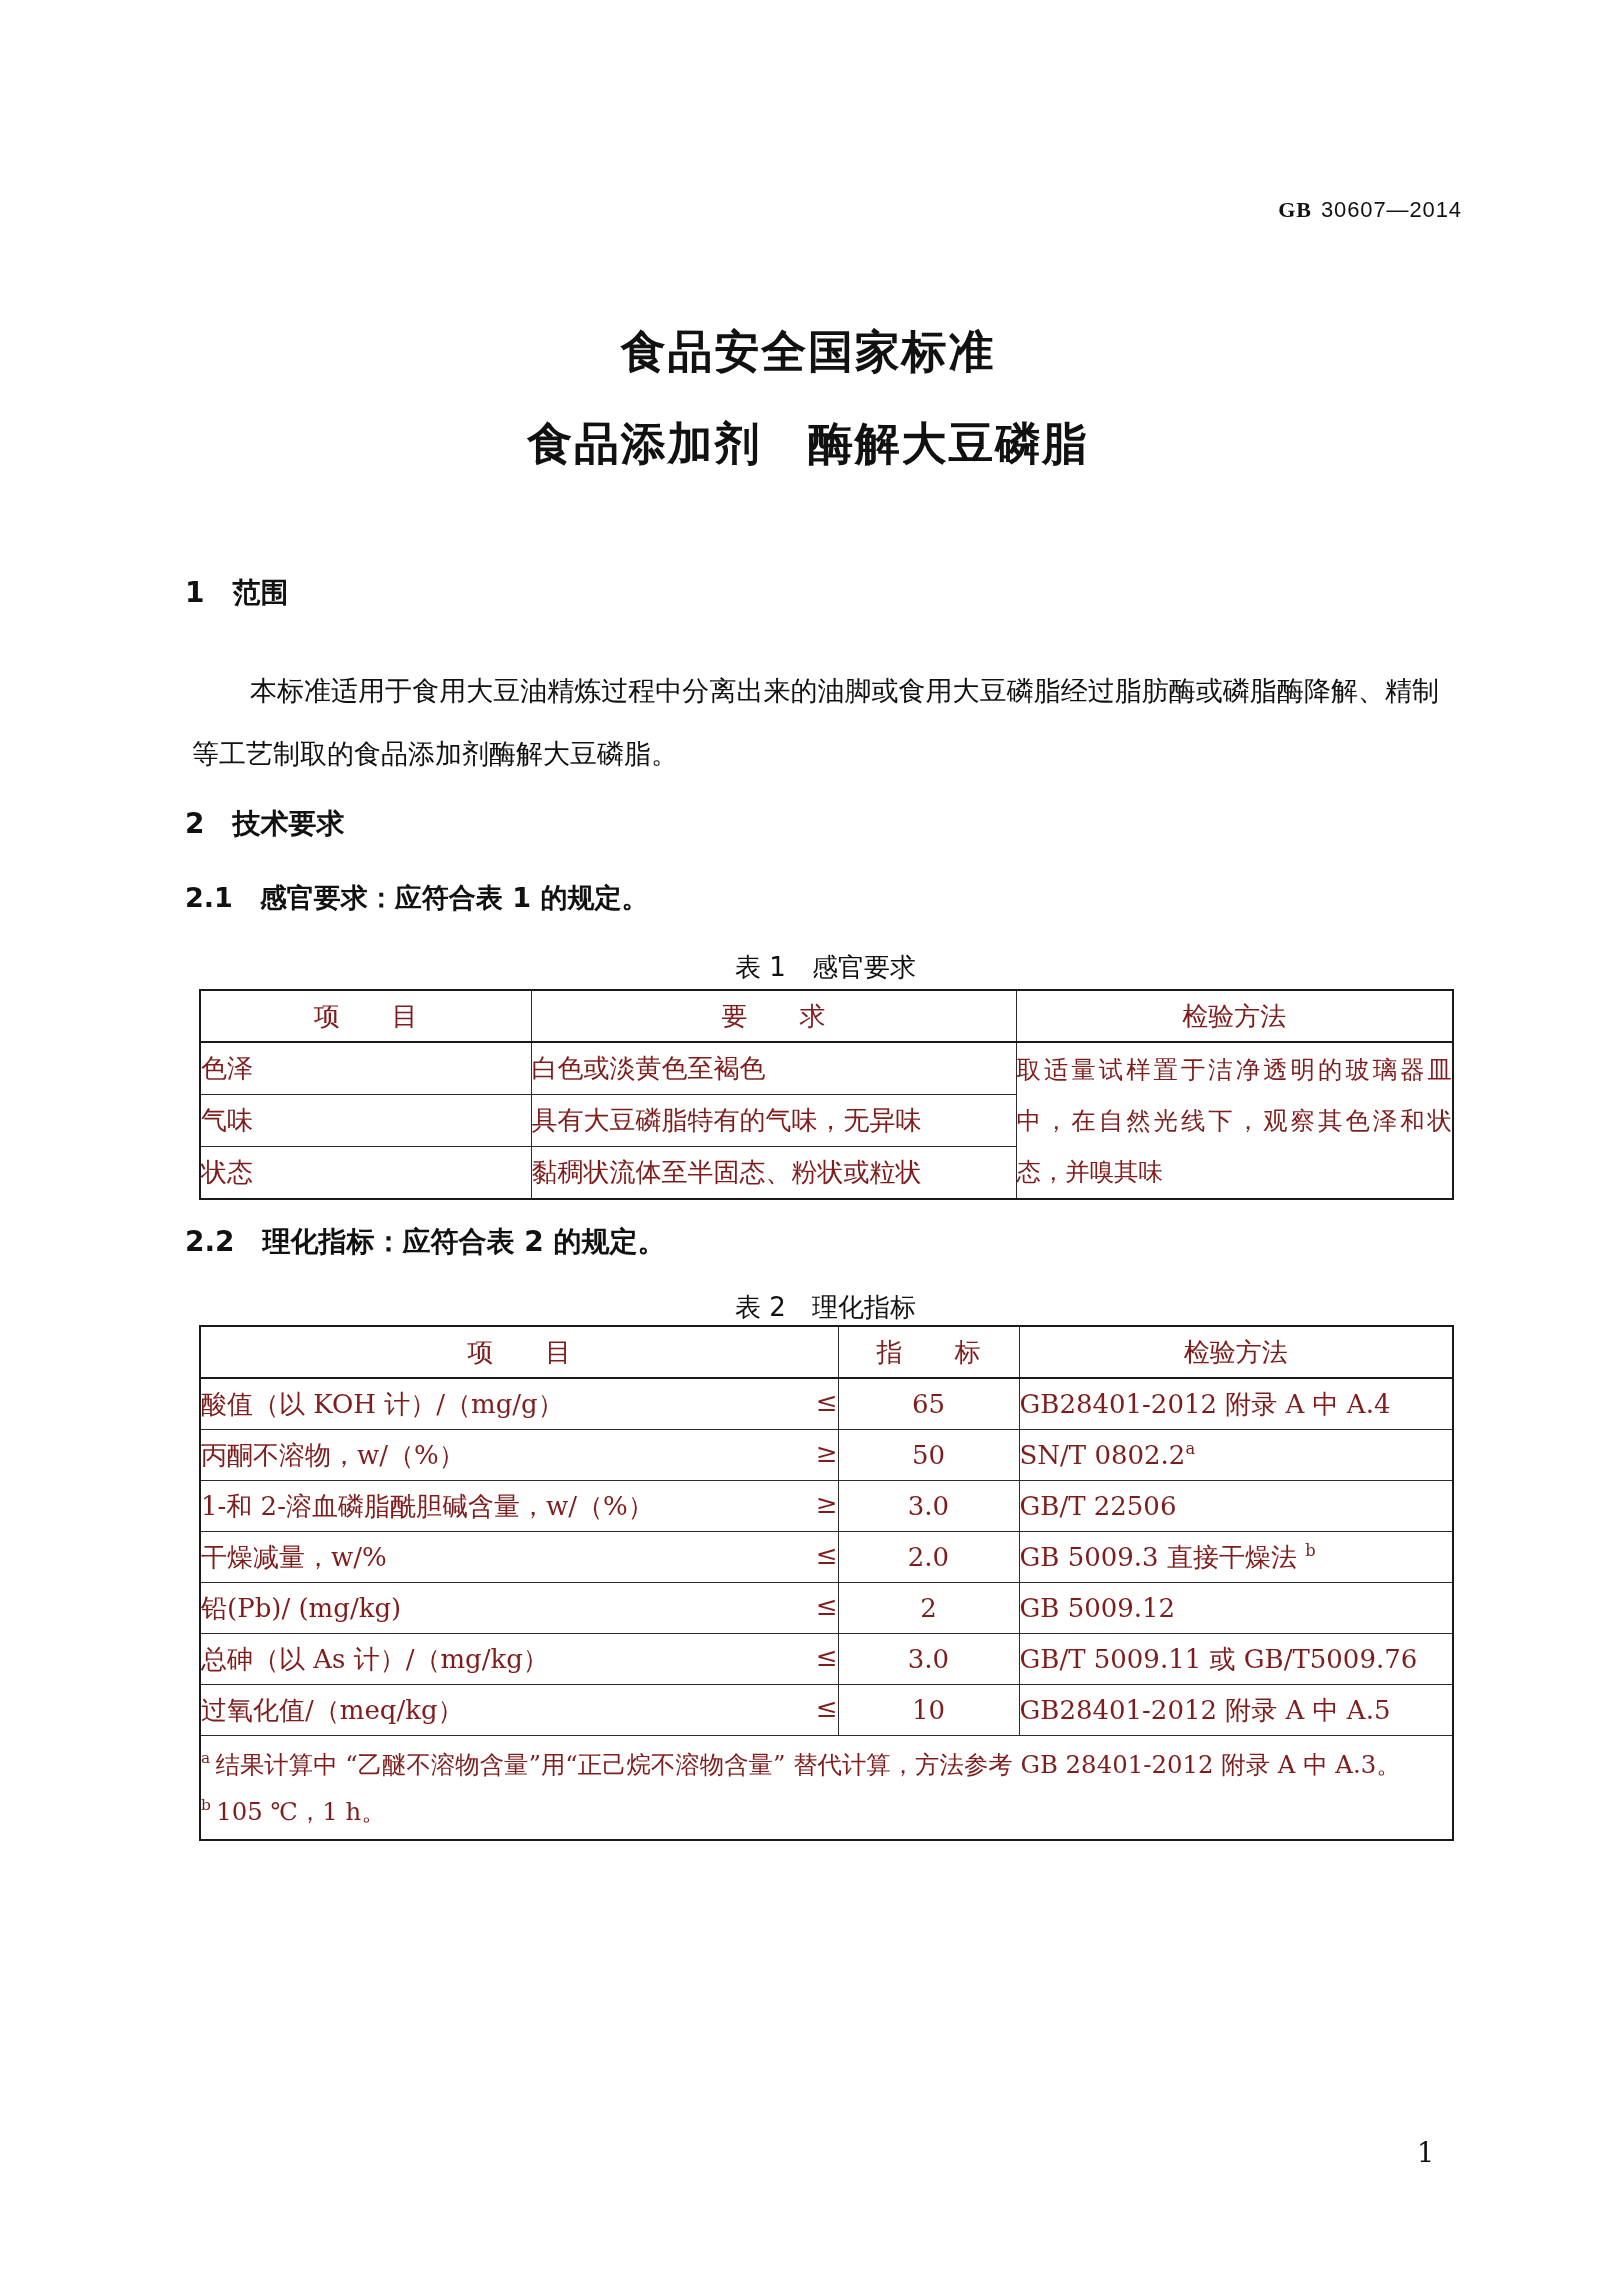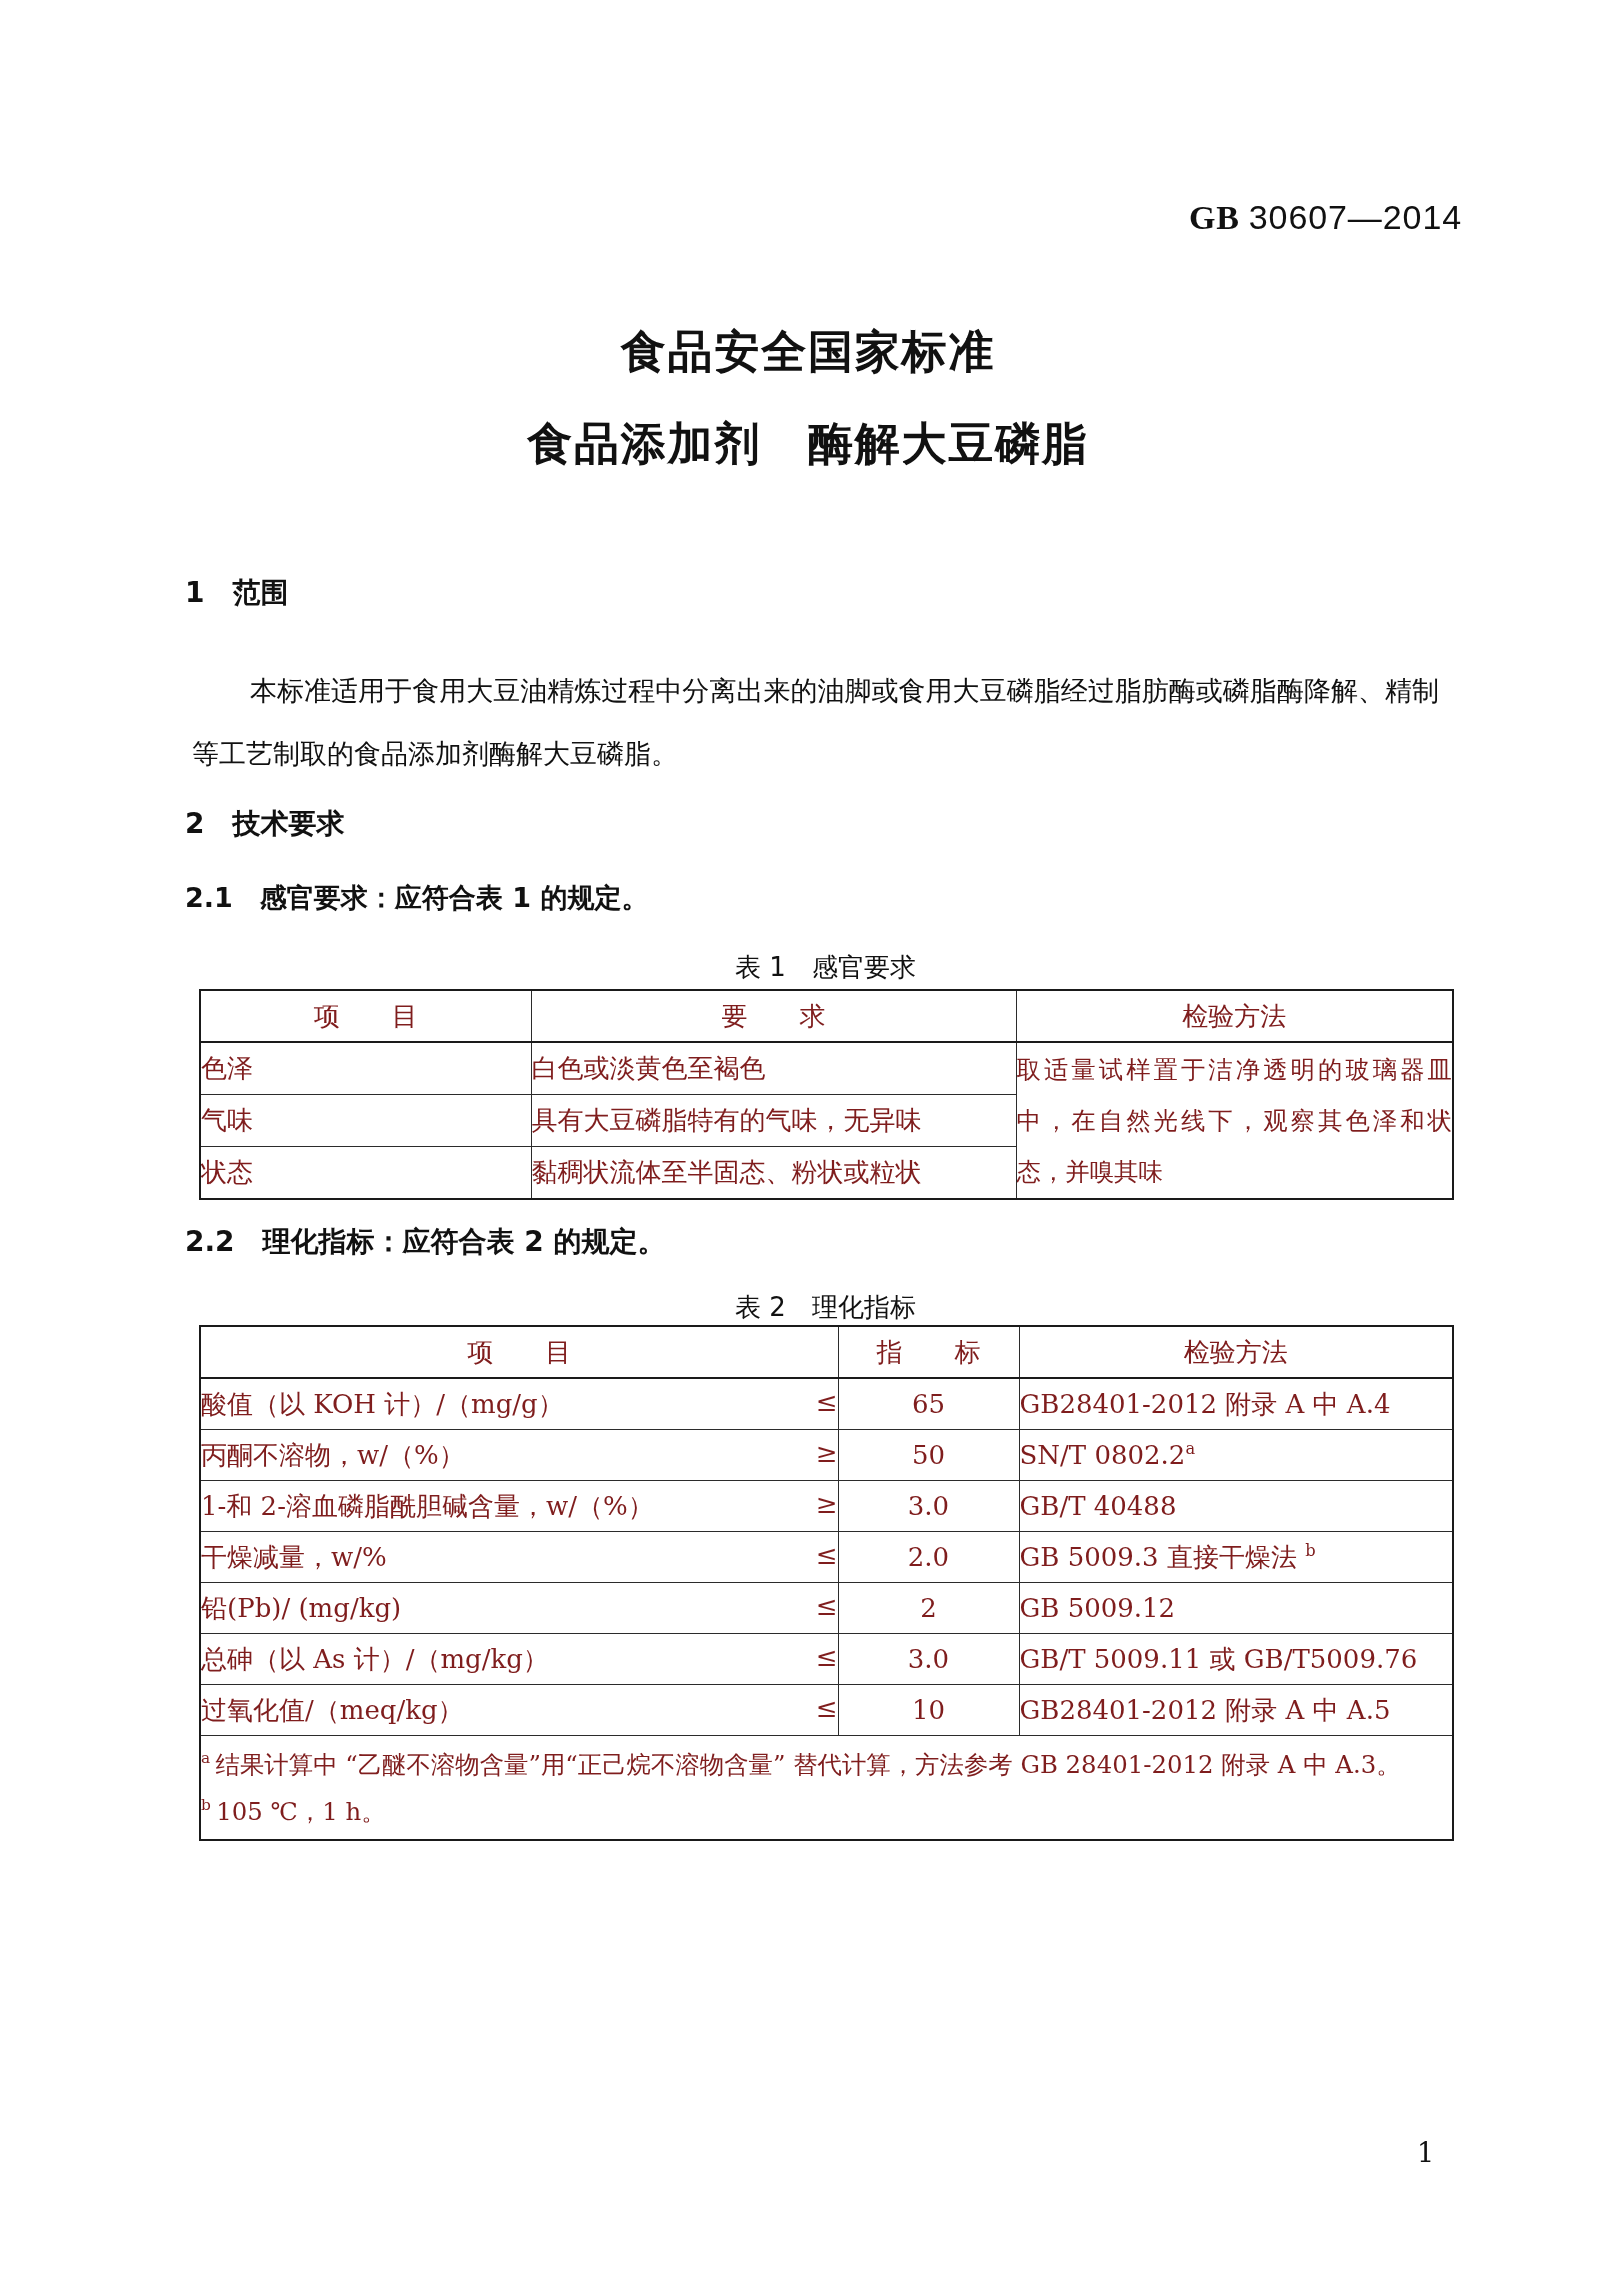--- a/index.html
+++ b/index.html
@@ -7,21 +7,21 @@
     position:relative;
     width:1616px;height:2285px;
     background:#ffffff;
     color:#111111;
     font-family:"DejaVu Serif","Liberation Serif",serif;
     overflow:hidden;
   }
   
   .std-code{
     position:absolute;top:197px;right:154px;
-    font-size:34px;letter-spacing:0.9px;white-space:nowrap;
+    font-size:22px;letter-spacing:0.9px;white-space:nowrap;
   }
   .std-code .gb{font-family:"Liberation Serif","DejaVu Serif",serif;font-weight:bold;}
   .std-code .num{font-family:"Liberation Sans","DejaVu Sans",sans-serif;margin-left:9px;}
   
   .doc-title{
     position:absolute;left:0;width:100%;text-align:center;
     font-family:"DejaVu Sans","Liberation Sans",sans-serif;
     font-weight:bold;font-size:45px;letter-spacing:1.8px;
   }
   .title-1{top:322px;}
@@ -190,21 +190,21 @@
     </tr>
 
     <tr class="body">
       <td class="c2-item">
             <div class="cellflex">
         <span>1-和 2-溶血磷脂酰胆碱含量，w/（%）</span>
         <span>≥</span>
             </div>
           </td>
       <td class="c2-ind">3.0</td>
-      <td class="c2-method"><span>GB/T 40488</span><sup class="msup"></sup></td>
+      <td class="c2-method"><span>GB/T 22506</span><sup class="msup"></sup></td>
     </tr>
 
     <tr class="body">
       <td class="c2-item">
             <div class="cellflex">
         <span>干燥减量，w/%</span>
         <span>≤</span>
             </div>
           </td>
       <td class="c2-ind">2.0</td>

